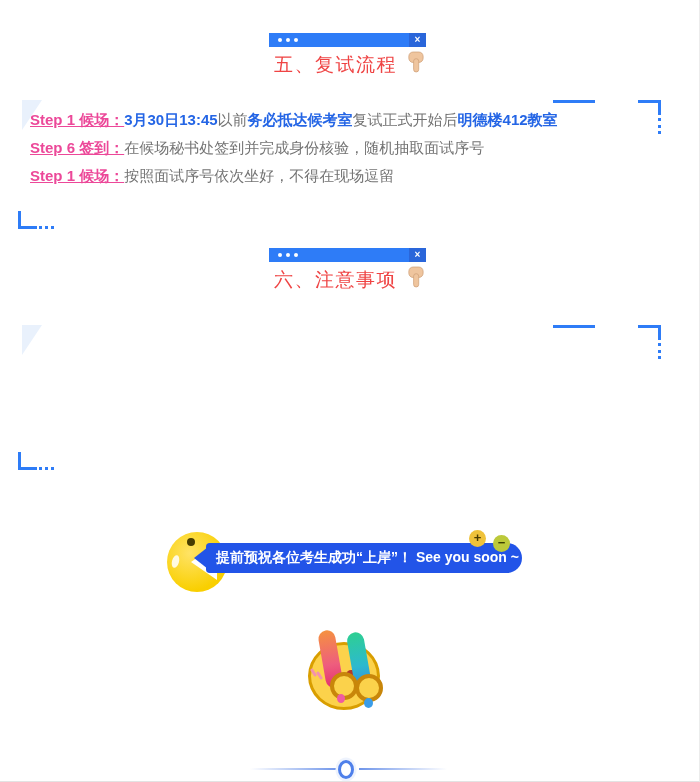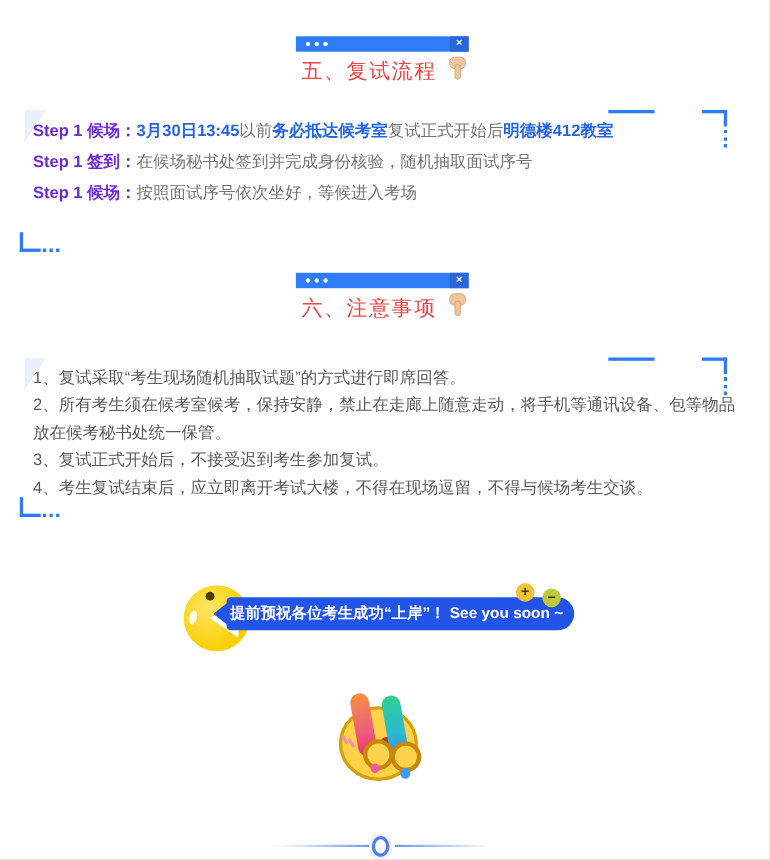--- a/index.html
+++ b/index.html
@@ -27,41 +27,41 @@
   .tr-seg2{position:absolute;right:0;top:0;width:20px;height:12px;border-top:3px solid #2E7CF7;border-right:3px solid #2E7CF7;}
   .tr-dash{position:absolute;right:0;top:18px;height:16px;width:0;border-right:3px dotted #2E7CF7;}
   .deco-bl{position:absolute;left:18px;width:40px;height:18px;}
   #bl1{top:211px}#bl2{top:452px}
   .bl-corner{position:absolute;left:0;top:0;width:16px;height:15px;border-left:3px solid #2E7CF7;border-bottom:3px solid #2E7CF7;}
   .bl-dash{position:absolute;left:21px;top:15px;width:15px;height:0;border-bottom:3px dotted #2E7CF7;}
 
   
   .steps{position:absolute;left:30px;top:106px;width:650px;}
   .step-line{height:28px;line-height:28px;font-size:15px;white-space:nowrap;}
-  .seg.step-label{color:#6d28d9;font-weight:bold;}
+  .seg.step-label{color:#ec4899;font-weight:bold;text-decoration:underline;}
   .seg.blue-bold{color:#2465E5;font-weight:bold;}
   .seg.blue{color:#737373;}
   .seg.body{color:#737373;}
 
   
   .notes{position:absolute;left:30px;top:331px;width:655px;font-size:15px;color:#595959;}
   .note-line{height:25px;line-height:25px;white-space:nowrap;}
 
   
   .pacman{position:absolute;left:167px;top:532px;width:60px;height:60px;border-radius:50%;
           background:radial-gradient(circle at 38% 35%,#ffe366 0%,#f9cf00 70%);}
   .pac-eye{position:absolute;left:187px;top:538px;width:8px;height:8px;border-radius:50%;background:#463c00;}
   .pac-shine{position:absolute;left:172px;top:555px;width:7px;height:13px;border-radius:50%;
              background:rgba(255,255,255,.85);transform:rotate(15deg);}
   .pac-mouth{position:absolute;left:191px;top:544px;width:26px;height:36px;background:#fff;
              clip-path:polygon(0 50%,100% 0,100% 100%);}
   .pill-tip{position:absolute;left:194px;top:547px;width:14px;height:22px;background:#2254E8;
             clip-path:polygon(0 50%,100% 0,100% 100%);}
   .pill{position:absolute;left:206px;top:543px;width:316px;height:30px;background:#2254E8;
-        border-radius:4px 16px 16px 4px;display:flex;align-items:center;justify-content:flex-end;
+        border-radius:4px 16px 16px 4px;display:flex;align-items:center;justify-content:flex-start;
         color:#fff;font-size:14px;font-weight:bold;white-space:nowrap;box-sizing:border-box;padding:0 10px;}
   .btn-round{position:absolute;width:17px;height:17px;border-radius:50%;text-align:center;
              line-height:16px;font-size:13px;font-weight:bold;z-index:3;}
   .btn-plus{left:469px;top:530px;background:#efc23b;color:#4a3b00;}
   .btn-minus{left:493px;top:535px;background:#bcc93a;color:#3c4000;}
 
   
   .sticker{position:absolute;left:300px;top:628px;width:100px;height:95px;}
   .face{position:absolute;left:8px;top:14px;width:72px;height:68px;border-radius:50%;
         background:#fcd24b;border:3px solid #d99e00;box-sizing:border-box;}
@@ -113,22 +113,22 @@
     <div class="tr-seg2"></div>
     <div class="tr-dash"></div>
   </div>
   <div class="deco-bl" id="bl1">
     <div class="bl-corner"></div>
     <div class="bl-dash"></div>
   </div>
 
   <div class="steps">
       <div class="step-line"><span class="seg step-label">Step 1 候场：</span><span class="seg blue-bold">3月30日13:45</span><span class="seg blue">以前</span><span class="seg blue-bold">务必抵达候考室</span><span class="seg blue">复试正式开始后</span><span class="seg blue-bold">明德楼412教室</span></div>
-      <div class="step-line"><span class="seg step-label">Step 1 签到：</span><span class="seg body">在候场秘书处签到并完成身份核验，随机抽取面试序号</span></div>
-      <div class="step-line"><span class="seg step-label">Step 1 候场：</span><span class="seg body">按照面试序号依次坐好，等候进入考场</span></div>
+      <div class="step-line"><span class="seg step-label">Step 6 签到：</span><span class="seg body">在候场秘书处签到并完成身份核验，随机抽取面试序号</span></div>
+      <div class="step-line"><span class="seg step-label">Step 1 候场：</span><span class="seg body">按照面试序号依次坐好，不得在现场逗留</span></div>
     </div>
 
   <div class="tbar" id="tbar2">
     <div class="tdots">
       <div class="dot"></div>
       <div class="dot"></div>
       <div class="dot"></div>
     </div>
     <div class="tclose">×</div>
   </div>
@@ -146,27 +146,20 @@
   <div class="deco-tr" id="tr2">
     <div class="tr-seg1"></div>
     <div class="tr-seg2"></div>
     <div class="tr-dash"></div>
   </div>
   <div class="deco-bl" id="bl2">
     <div class="bl-corner"></div>
     <div class="bl-dash"></div>
   </div>
 
-  <div class="notes">
-      <div class="note-line">1、复试采取“考生现场随机抽取试题”的方式进行即席回答。</div>
-      <div class="note-line">2、所有考生须在候考室候考，保持安静，禁止在走廊上随意走动，将手机等通讯设备、包等物品</div>
-      <div class="note-line">放在候考秘书处统一保管。</div>
-      <div class="note-line">3、复试正式开始后，不接受迟到考生参加复试。</div>
-      <div class="note-line">4、考生复试结束后，应立即离开考试大楼，不得在现场逗留，不得与候场考生交谈。</div>
-    </div>
 
   <div class="pacman"></div>
   <div class="pac-mouth"></div>
   <div class="pac-eye"></div>
   <div class="pac-shine"></div>
   <div class="pill-tip"></div>
   <div class="pill">
     <span>提前预祝各位考生成功“上岸”！ See you soon ~</span>
   </div>
   <div class="btn-round btn-plus">+</div>

